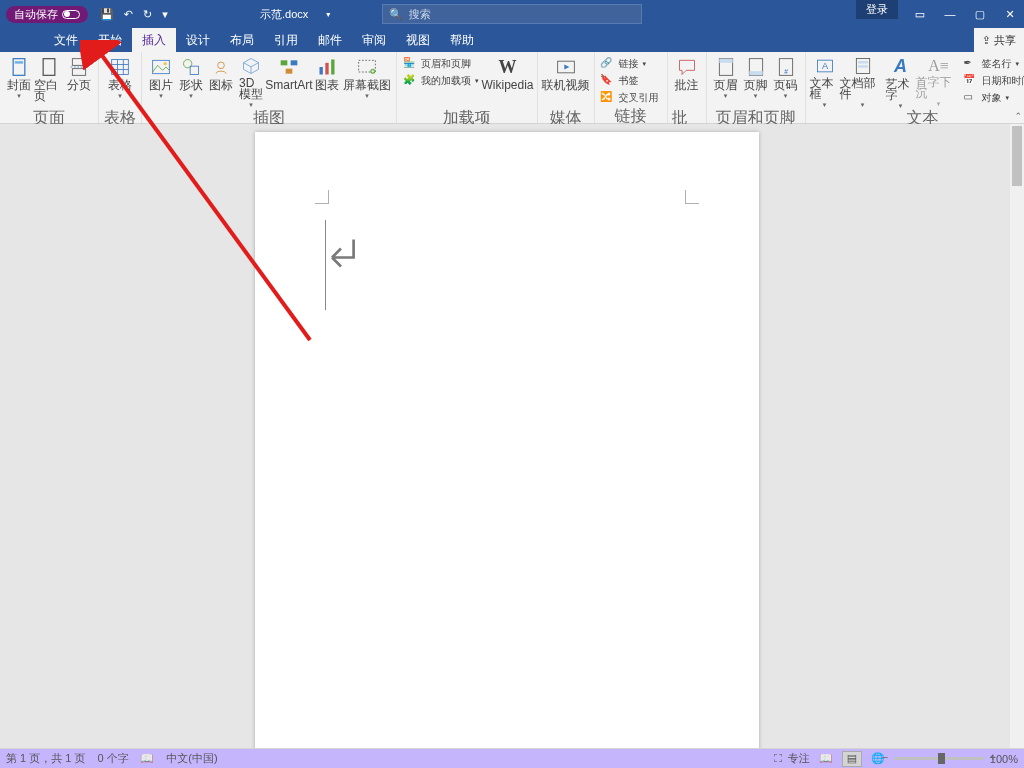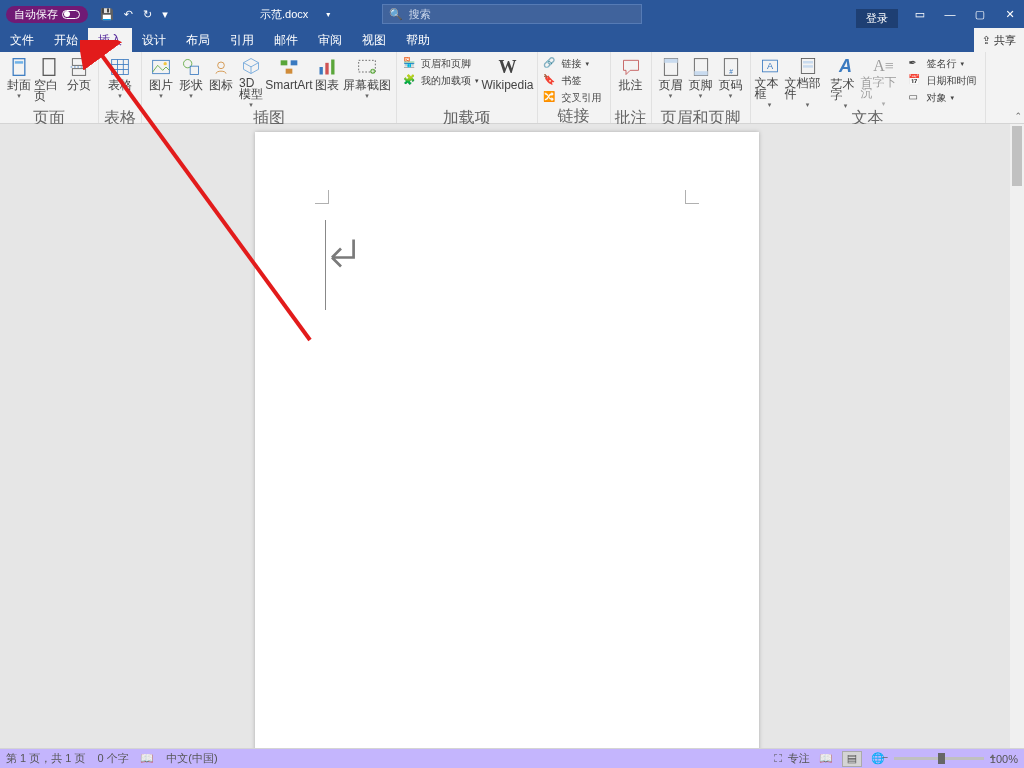--- a/index.html
+++ b/index.html
@@ -7,26 +7,26 @@
 
 
 .titlebar { height:28px; background:#2b579a; color:#fff; display:flex; align-items:center; font-size:11px; position:relative; }
 .autosave { background:#701a75; border-radius:10px; padding:1px 8px; margin-left:6px; display:flex; align-items:center; gap:4px; }
 .autosave .switch { width:18px; height:9px; border:1px solid #fff; border-radius:5px; position:relative; }
 .autosave .switch::after { content:""; position:absolute; width:6px; height:6px; background:#fff; border-radius:50%; left:1px; top:0.5px; }
 .qat { display:flex; gap:10px; margin-left:12px; }
 .qat span { cursor:pointer; }
 .doc-title { position:absolute; left:260px; display:flex; align-items:center; gap:18px; }
 .search-box { position:absolute; left:50%; transform:translateX(-50%); width:260px; height:20px; background:#40639c; border:1px solid #567bb5; display:flex; align-items:center; padding:0 6px; color:#cdd9ec; gap:6px; }
-.winbtns { margin-left:auto; display:flex; align-items:flex-end; gap:2px; height:100%; }
+.winbtns { margin-left:auto; display:flex; align-items:flex-start; gap:2px; height:100%; }
 .login-btn { background:#1e3f73; padding:2px 10px; margin-right:6px; }
 .winbtn { width:28px; height:100%; display:flex; align-items:center; justify-content:center; cursor:pointer; }
 
 
-.tabs-row { height:24px; background:#2b579a; display:flex; align-items:stretch; font-size:12px; color:#fff; position:relative; }
+.tabs-row { height:24px; background:#2b579a; display:flex; align-items:stretch; font-size:12px; color:#fff; position:relative;padding-left:44px; }
 .tab { padding:0 10px; display:flex; align-items:center; cursor:pointer; }
 .tab.active { background:#f3f3f3; color:#4c1d95; }
 .share { margin-left:auto; background:#f3f3f3; color:#333; padding:0 8px; display:flex; align-items:center; gap:3px; font-size:11px; }
 
 
 .ribbon { height:72px; background:#f3f3f3; border-bottom:1px solid #d4d4d4; display:flex; font-size:11px; color:#444; }
 .group { display:flex; flex-direction:column; align-items:center; border-right:1px solid #e1e1e1; padding:2px 4px 0 4px; }
 .group-items { display:flex; flex:1; align-items:flex-start; }
 .group-label { font-size:16px; color:#666; padding-bottom:2px; }
 .cmd { display:flex; flex-direction:column; align-items:center; justify-content:flex-start; width:34px; height:54px; cursor:pointer; padding-top:2px; }
@@ -270,20 +270,34 @@
       <div class="cmd" style="width:50px;">
           <div class="ico">
             <span style="font-family:serif;font-weight:bold;font-size:18px;color:#444;">W</span>
           </div>
           <div class="lbl">Wikipedia</div>
         </div>
     </div>
     <div class="group-label">加载项</div>
   </div>
 
+  <div class="group">
+    <div class="group-items">
+      <div class="cmd" style="width:48px;">
+          <div class="ico">
+            <svg viewBox="0 0 24 24">
+              <rect x="2" y="5" width="20" height="14" fill="none" stroke="#555"></rect>
+              <polygon points="10,9 16,12 10,15" fill="#3a7ac0"></polygon>
+            </svg>
+          </div>
+          <div class="lbl">联机视频</div>
+        </div>
+    </div>
+    <div class="group-label">媒体</div>
+  </div>
 
   <div class="group">
     <div class="group-items">
       <div class="stack">
         <div class="mini">
             <span class="mico">🔗</span>
             <span>链接</span>
             <span style="font-size:7px;"> ▾</span>
           </div>
         <div class="mini">

